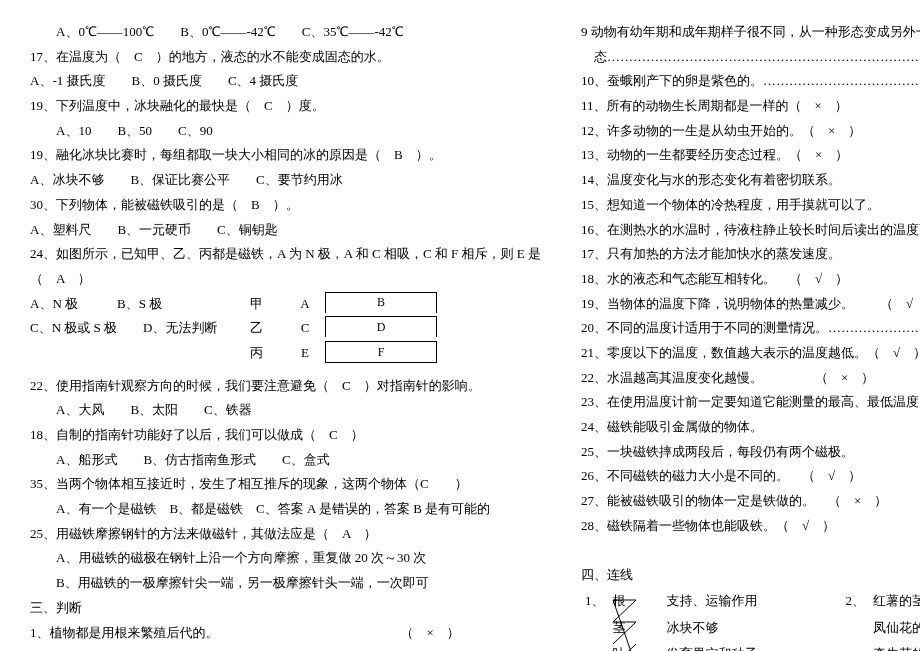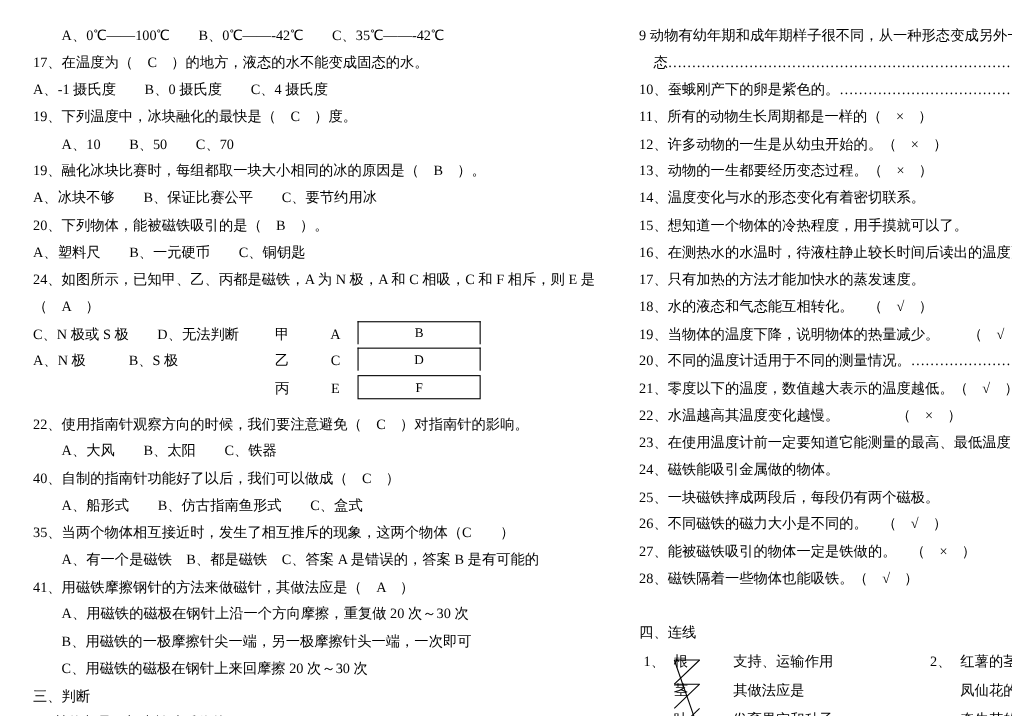--- a/index.html
+++ b/index.html
@@ -21,32 +21,32 @@
   </style>
 </head>
 <body>
 
 <div class="page">
   <div class="col">
     <div class="line">　　A、0℃——100℃　　B、0℃——-42℃　　C、35℃——-42℃</div>
     <div class="line">17、在温度为（　C　）的地方，液态的水不能变成固态的水。</div>
     <div class="line">A、-1 摄氏度　　B、0 摄氏度　　C、4 摄氏度</div>
     <div class="line">19、下列温度中，冰块融化的最快是（　C　）度。</div>
-    <div class="line">　　A、10　　B、50　　C、70</div>
+    <div class="line">　　A、10　　B、50　　C、90</div>
     <div class="line">19、融化冰块比赛时，每组都取一块大小相同的冰的原因是（　B　）。</div>
     <div class="line">A、冰块不够　　B、保证比赛公平　　C、要节约用冰</div>
-    <div class="line">20、下列物体，能被磁铁吸引的是（　B　）。</div>
+    <div class="line">30、下列物体，能被磁铁吸引的是（　B　）。</div>
     <div class="line">A、塑料尺　　B、一元硬币　　C、铜钥匙</div>
     <div class="line">24、如图所示，已知甲、乙、丙都是磁铁，A 为 N 极，A 和 C 相吸，C 和 F 相斥，则 E 是</div>
     <div class="line">（　A　）</div>
 
     <div style="display:flex; align-items:flex-start;">
       <div style="flex:0 0 210px;">
+        <div class="line">A、N 极　　　B、S 极</div>
         <div class="line">C、N 极或 S 极　　D、无法判断</div>
-        <div class="line">A、N 极　　　B、S 极</div>
         <div class="line">&nbsp;</div>
       </div>
       <div class="table-layout">
         <div class="table-row">
           <div class="cell-label">甲</div>
           <div class="cell-letter">A</div>
           <div class="cell-box">B</div>
         </div>
         <div class="table-row">
           <div class="cell-label">乙</div>
@@ -57,28 +57,27 @@
           <div class="cell-label">丙</div>
           <div class="cell-letter">E</div>
           <div class="cell-box bottom">F</div>
         </div>
       </div>
     </div>
 
     <div style="height:8px;"></div>
     <div class="line">22、使用指南针观察方向的时候，我们要注意避免（　C　）对指南针的影响。</div>
     <div class="line">　　A、大风　　B、太阳　　C、铁器</div>
-    <div class="line">40、自制的指南针功能好了以后，我们可以做成（　C　）</div>
+    <div class="line">18、自制的指南针功能好了以后，我们可以做成（　C　）</div>
     <div class="line">　　A、船形式　　B、仿古指南鱼形式　　C、盒式</div>
     <div class="line">35、当两个物体相互接近时，发生了相互推斥的现象，这两个物体（C　　）</div>
     <div class="line">　　A、有一个是磁铁　B、都是磁铁　C、答案 A 是错误的，答案 B 是有可能的</div>
-    <div class="line">41、用磁铁摩擦钢针的方法来做磁针，其做法应是（　A　）</div>
+    <div class="line">25、用磁铁摩擦钢针的方法来做磁针，其做法应是（　A　）</div>
     <div class="line">　　A、用磁铁的磁极在钢针上沿一个方向摩擦，重复做 20 次～30 次</div>
     <div class="line">　　B、用磁铁的一极摩擦针尖一端，另一极摩擦针头一端，一次即可</div>
-    <div class="line">　　C、用磁铁的磁极在钢针上来回摩擦 20 次～30 次</div>
     <div class="line section-title">三、判断</div>
     <div class="line">1、植物都是用根来繁殖后代的。　　　　　　　　　　　　　　（　×　）</div>
 
   </div>
 
   <div class="col">
     <div class="line">9 动物有幼年期和成年期样子很不同，从一种形态变成另外一种形态，这种变化叫变</div>
     <div class="line">　态…………………………………………………………………（　√　）</div>
     <div class="line">10、蚕蛾刚产下的卵是紫色的。…………………………………（　×　）</div>
     <div class="line">11、所有的动物生长周期都是一样的（　×　）</div>
@@ -117,21 +116,21 @@
               <tr>
                 <td>1、</td>
                 <td>根</td>
                 <td style="width:25px"></td>
                 <td>支持、运输作用</td>
               </tr>
           <tr>
                 <td></td>
                 <td>茎</td>
                 <td></td>
-                <td>其做法应是</td>
+                <td>冰块不够</td>
               </tr>
           <tr>
                 <td></td>
                 <td>叶</td>
                 <td></td>
                 <td>发育果实和种子</td>
               </tr>
 
         </tbody>
           </table>

